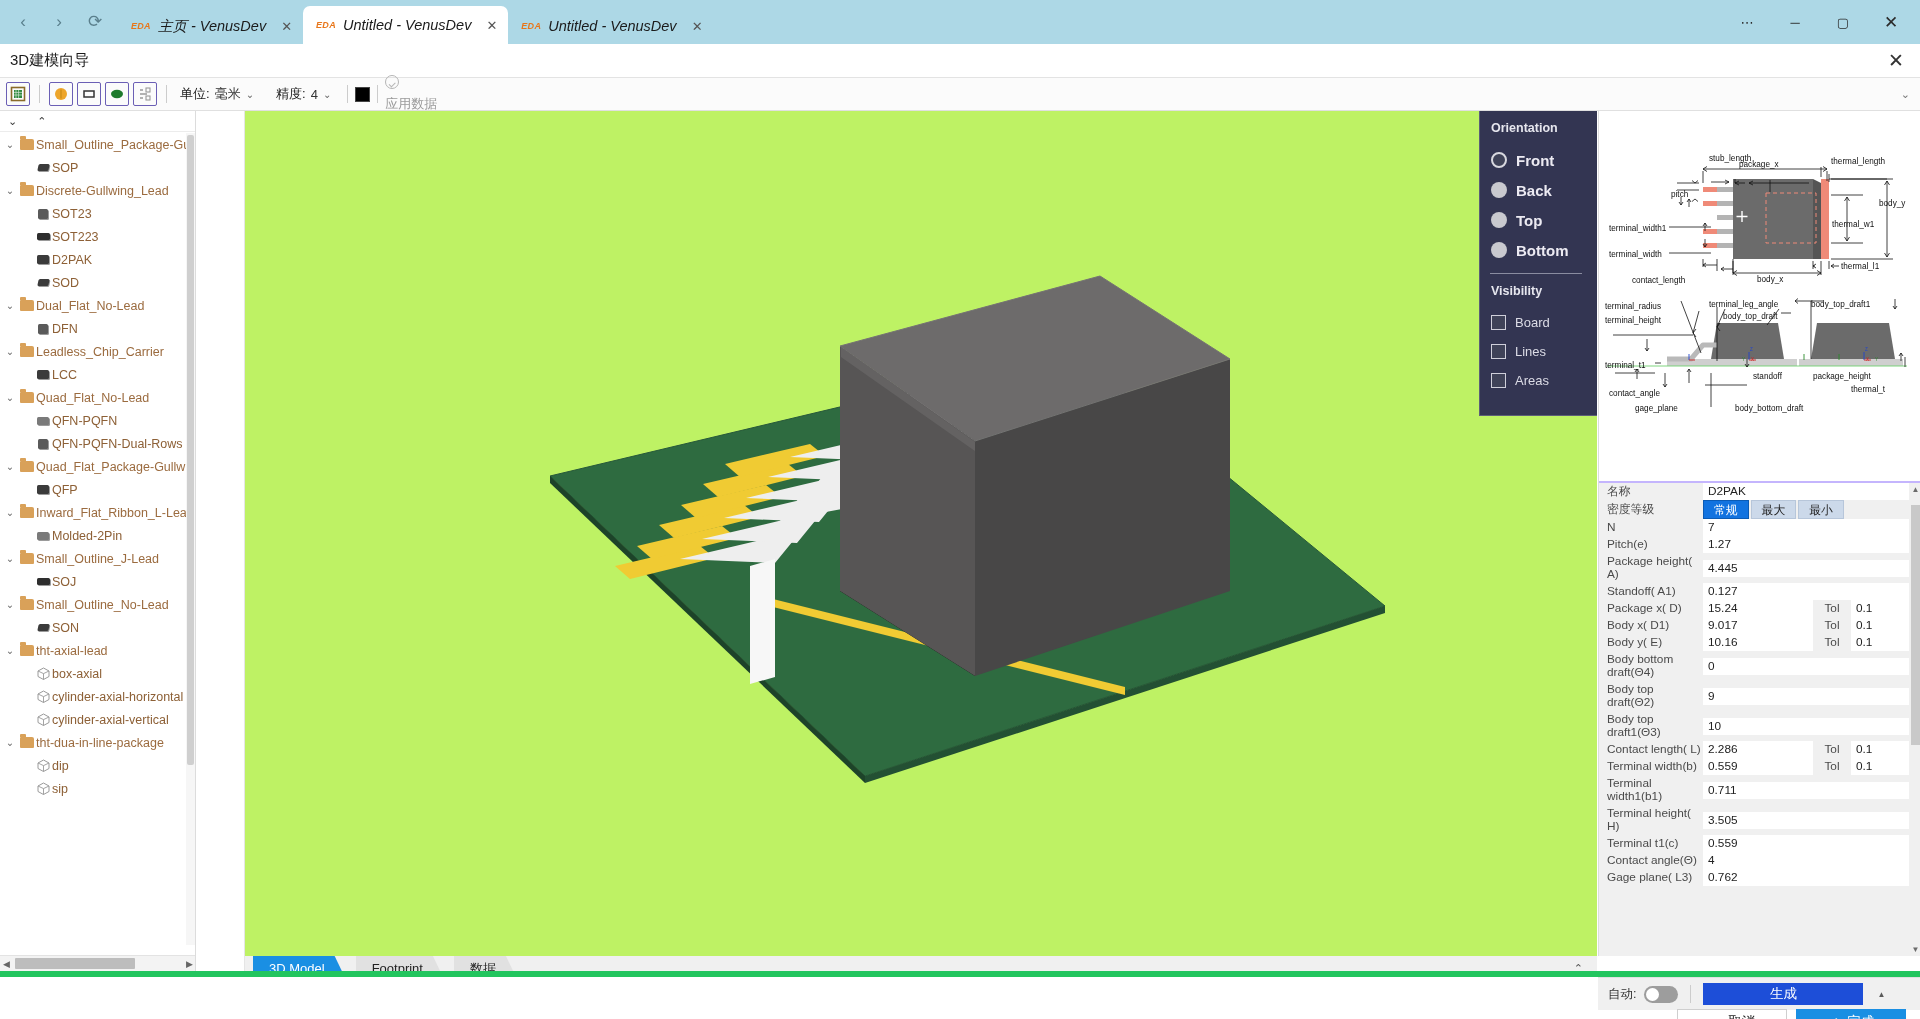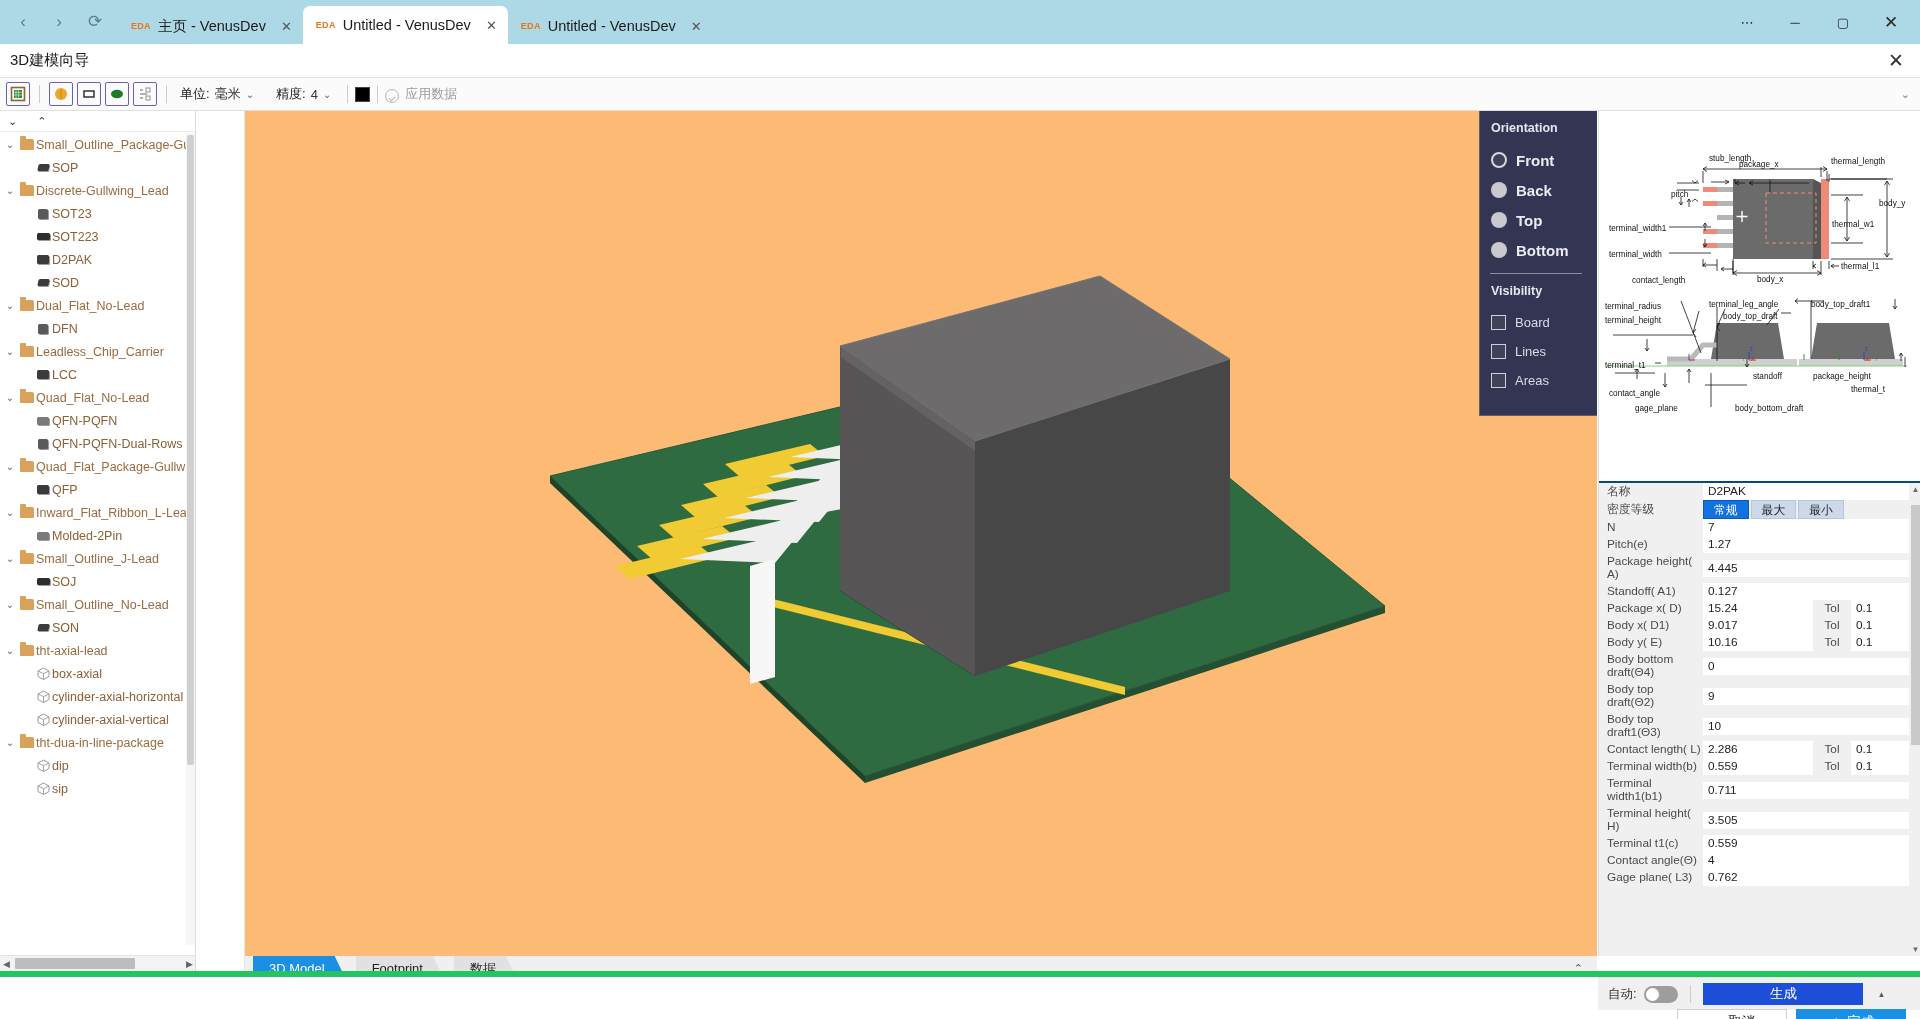--- a/index.html
+++ b/index.html
@@ -19,21 +19,21 @@
     position: absolute; left:0; top:0; width:1920px; height:44px;
     background: #add8e6;
     display: flex; align-items: flex-end;
   }
   .nav-btns { display:flex; align-items:center; height:44px; padding-left:14px; gap:18px; }
   .nav-btn { width:18px; height:18px; color:#5a7f8c; font-size:17px; line-height:18px; text-align:center; cursor:default; }
   .tabs { display:flex; align-items:flex-end; height:44px; margin-left:14px; gap:0; }
   .tab {
     height:36px; display:flex; align-items:center; gap:7px;
     padding: 0 11px 0 13px; font-size:14.5px; color:#1b1b1b;
-    border-radius: 7px 7px 0 0; min-width:150px; position:relative;
+    border-radius: 7px 7px 0 0; min-width:150px; position:relative;font-style:italic;
   }
   .tab.active { background:#ffffff; height:38px; }
   .tab .eda { font-size:9px; font-weight:bold; color:#e8761a; letter-spacing:.3px; }
   .tab .tlabel { white-space:nowrap; }
   .tab .tclose { margin-left:auto; color:#555; font-size:13px; padding-left:8px; }
   .chrome-right { margin-left:auto; display:flex; align-items:center; height:44px; padding-right:6px; gap:2px; }
   .winbtn { width:46px; height:44px; display:flex; align-items:center; justify-content:center; color:#2b2b2b; font-size:13px; }
   .winbtn.close { font-size:17px; }
 
   
@@ -55,21 +55,21 @@
     width:24px; height:24px; margin:0 2px; display:flex; align-items:center; justify-content:center;
     border:1px solid transparent; border-radius:2px; background:transparent;
   }
   .tbtn.bordered { border-color:#6b5fb5; }
   .tsep { width:1px; height:18px; background:#ccc; margin:0 7px; }
   .tgrp { display:flex; align-items:center; font-size:13px; color:#333; gap:5px; }
   .tgrp .lbl { color:#1a1a1a; }
   .tgrp .val { color:#333; }
   .caret { color:#666; font-size:10px; }
   .swatch { width:15px; height:15px; background:#000; border:1px solid #444; }
-  .apply { display:flex; align-items:flex-end; gap:6px; color:#9a9a9a; }
+  .apply { display:flex; align-items:flex-start; gap:6px; color:#9a9a9a;flex-direction:column; }
   .apply .circ { width:14px; height:14px; border:1.4px solid #b5b5b5; border-radius:50%; position:relative; }
   .apply .circ::after { content:""; position:absolute; left:3px; top:6px; width:5px; height:2.5px; border-left:1.4px solid #b5b5b5; border-bottom:1.4px solid #b5b5b5; transform:rotate(-45deg); }
   .tb-caret-right { margin-left:auto; padding-right:10px; color:#777; font-size:11px; }
 
   
   .treepanel {
     position:absolute; left:0; top:111px; width:196px; height:860px;
     background:#fff; border-right:1px solid #dcdcdc; overflow:hidden;
   }
   .tree-toolbar { height:21px; display:flex; align-items:center; gap:20px; padding-left:8px; border-bottom:1px solid #ececec; }
@@ -98,21 +98,21 @@
   .tree-hscroll .arr { width:13px; text-align:center; color:#666; font-size:9px; }
   .tree-hscroll .thumb { height:11px; background:#bdbdbd; width:120px; margin-left:2px; border-radius:1px; }
   .tree-vscroll {
     position:absolute; right:0; top:22px; width:9px; bottom:26px; background:#f6f6f6;
   }
   .tree-vscroll .vthumb { position:absolute; top:2px; left:1px; width:7px; height:630px; background:#cfcfcf; border-radius:2px; }
 
   
   .viewport {
     position:absolute; left:245px; top:111px; width:1352px; height:845px;
-    background:#fdba74; overflow:hidden;
+    background:#bef264; overflow:hidden;
   }
   .viewport-gap { position:absolute; left:196px; top:111px; width:49px; height:860px; background:#fff; border-right:1px solid #e5e5e5;}
 
   
   .orient {
     position:absolute; right:0px; top:0px; width:118px; height:305px;
     background:#333552; border-left:1px solid #5d5f78; border-bottom:1px solid #5d5f78;
     color:#dcdce6; padding:10px 0 0 11px;
   }
   .orient h4 { margin:0 0 10px 0; font-size:12.5px; font-weight:bold; color:#e6e6ee; }
@@ -121,21 +121,21 @@
     width:16px; height:16px; border-radius:50%; background:#c9c9cf; flex:0 0 16px;
   }
   .radio.sel { background:#3f4258; border:2px solid #d8d8df; }
   .radio-row .rl { font-size:15px; font-weight:bold; color:#eceaf2; }
   .odiv { height:1px; background:#8a8ca0; width:92px; margin:8px 0 10px -1px; }
   .check-row { display:flex; align-items:center; gap:9px; height:29px; }
   .chk { width:15px; height:15px; background:#3f4258; border:1.6px solid #cfcfda; flex:0 0 15px; }
 
   
   .rightpanel {
-    position:absolute; left:1598px; top:111px; width:322px; height:845px; background:#0c4a6e;
+    position:absolute; left:1598px; top:111px; width:322px; height:845px; background:#c4b5fd;
     border-left:1px solid #dcdcdc; overflow:hidden;
   }
   .diagram { position:absolute; left:0; top:0; width:322px; height:370px; background:#fff; }
   .diagram svg { display:block; }
   .paramarea { position:absolute; left:0; top:372px; width:322px; bottom:0; background:#f0f0f0; overflow:hidden; }
   table.params { width:310px; border-collapse:collapse; font-size:11.8px; }
   table.params td { padding:0; vertical-align:middle; }
   .pname { width:104px; color:#4a4a4a; padding:2px 0 2px 8px !important; line-height:13px; }
   .pvalwrap { display:flex; align-items:stretch; gap:0; }
   .pin { background:#fff; height:17px; line-height:17px; padding-left:5px; color:#222; flex:1; }

